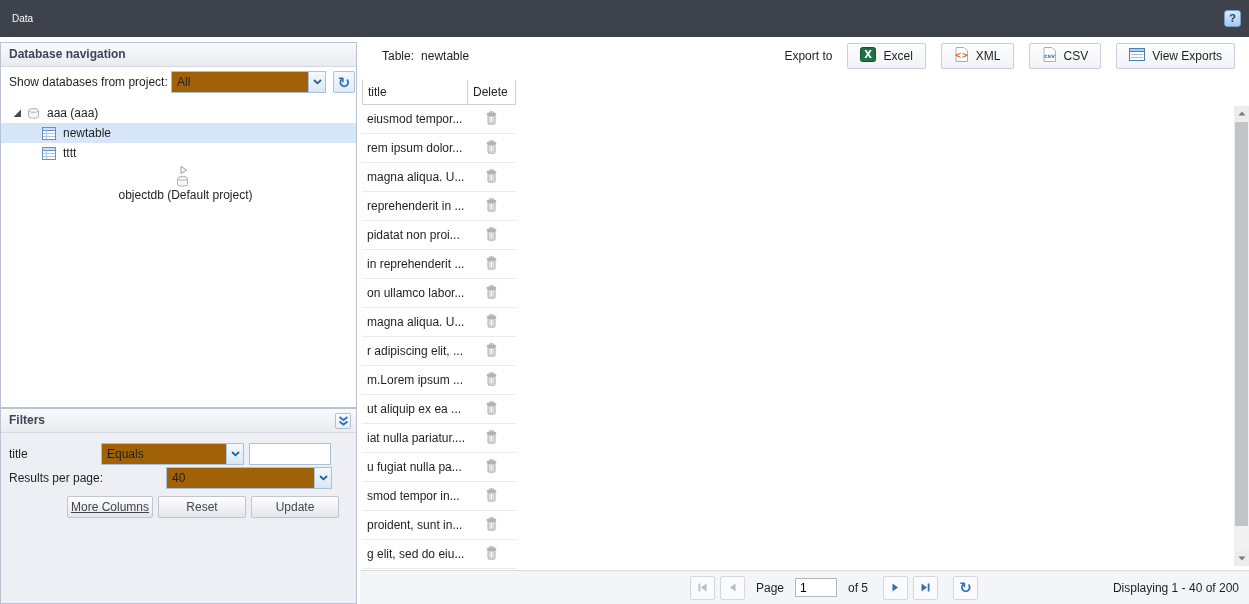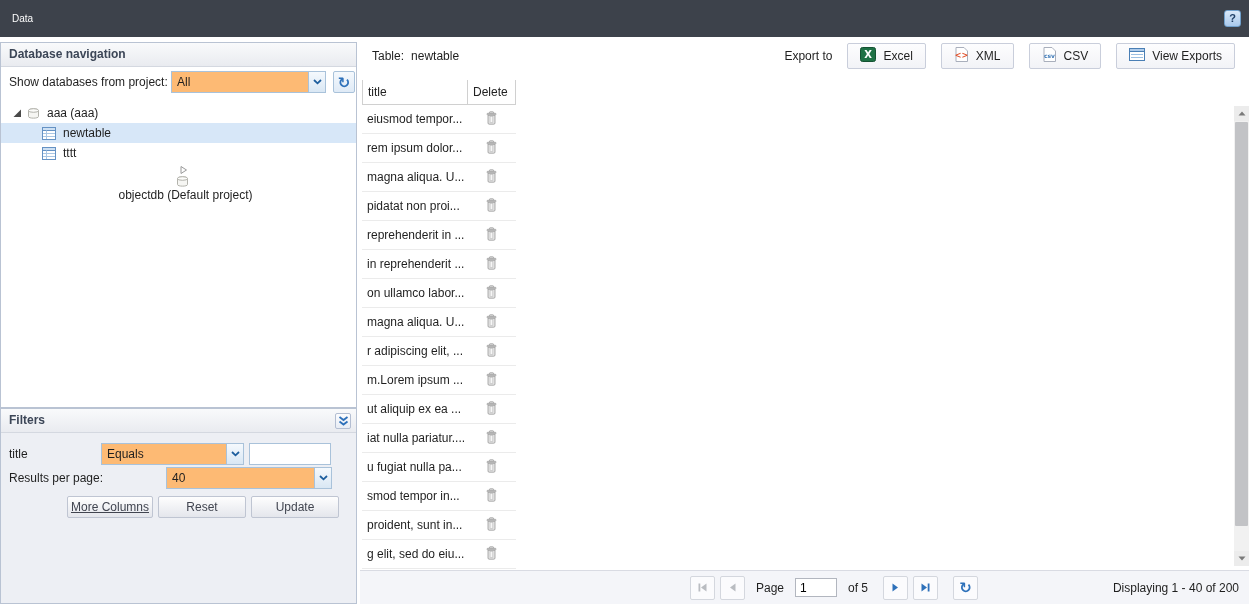--- a/index.html
+++ b/index.html
@@ -17,21 +17,21 @@
   .panel { position:absolute; border:1px solid #b9c3d3; background:#fff; }
   .panel-header { height:24px; background:linear-gradient(#f9fafb,#e9ebf0); border-bottom:1px solid #d4d8e0;
     font-weight:bold; color:#3c4657; line-height:23px; padding-left:8px; position:relative; }
 
   #nav-panel { left:0; top:42px; width:357px; height:366px; }
   #filters-panel { left:0; top:408px; width:357px; height:196px; }
   #filters-body { position:absolute; left:0; top:24px; right:0; bottom:0; background:#edeff4; }
 
   
   .combo { display:inline-flex; height:22px; }
-  .combo-text { background:#fdba74; border:1px solid #a9c2da; border-right:none; height:22px;
+  .combo-text { background:#a16207; border:1px solid #a9c2da; border-right:none; height:22px;
     line-height:20px; padding-left:5px; overflow:hidden; white-space:nowrap; }
   .combo-trigger { width:18px; height:22px; border:1px solid #a9c2da;
     background:linear-gradient(#f5f9fd,#d9e7f4); display:flex; align-items:center; justify-content:center; cursor:pointer; }
   .tool-btn { border:1px solid #a9c2da; background:linear-gradient(#f5f9fd,#dfeaf6); border-radius:2px;
     display:flex; align-items:center; justify-content:center; cursor:pointer; }
   .blue-glyph { color:#2e71ba; font-weight:bold; font-size:15px; line-height:1; }
 
   
   .tree-row { height:20px; display:flex; align-items:center; }
   .tree-row .lbl { margin-left:6px; }
@@ -42,21 +42,21 @@
   
   .fld-label { position:absolute; line-height:22px; color:#1f1f1f; }
   .txt-input { border:1px solid #a9c2da; background:#fff; height:22px; padding-left:4px;
     font-family:inherit; font-size:12px; }
   .btn { height:22px; background:linear-gradient(#fefefe,#e4e6ec); border:1px solid #bfc5d2;
     border-radius:2px; color:#414550; font-size:12px; text-align:center; line-height:20px; cursor:pointer; }
 
   
   #main { position:absolute; left:360px; top:42px; width:889px; height:562px; background:#fff; }
   #main-toolbar { position:absolute; left:0; top:0; width:100%; height:28px; display:flex; align-items:center; }
-  #table-label { margin-left:12px; }
+  #table-label { margin-left:22px; }
   #table-name { margin-left:7px; }
   #export-group { margin-left:auto; display:flex; align-items:center; margin-right:14px; }
   .exp-btn { height:26px; display:flex; align-items:center; gap:7px; padding:0 12px; margin-left:15px;
     border:1px solid #c9cedb; border-radius:2px; background:linear-gradient(#fdfdfe,#f2f3f7); cursor:pointer; }
 
   
   #grid-header { position:absolute; left:2px; top:38px; width:154px; height:25px; display:flex;
     border-bottom:1px solid #d0d0d0; background:#fff; }
   #grid-header .hcell { line-height:24px; padding-left:5px; color:#222; border-left:1px solid #d0d0d0; }
   #grid-header .hcell.last { border-right:1px solid #d0d0d0; }
@@ -295,35 +295,35 @@
           <rect x="4.5" y="0.8" width="4" height="2" rx="0.6" fill="#e8e8e8" stroke="#999" stroke-width="0.8"></rect>
           <rect x="2" y="2.3" width="9" height="1.6" rx="0.8" fill="#dcdcdc" stroke="#999" stroke-width="0.8"></rect>
           <path d="M3 4.3 h7 v7.7 a1.2 1.2 0 0 1 -1.2 1.2 h-4.6 a1.2 1.2 0 0 1 -1.2 -1.2 z" fill="#e3e3e3" stroke="#999" stroke-width="0.8"></path>
           <rect x="5.1" y="5.3" width="2.7" height="6.2" fill="#f6f6f6" stroke="#bdbdbd" stroke-width="0.6"></rect>
         </svg>
       </span>
     </div>
   </div>
 
   <div class="grid-row">
+    <div class="cell-title">reprehenderit in ...</div>
+    <div class="cell-delete">
+      <span>
+        <svg width="13" height="14" viewBox="0 0 13 14">
+          <rect x="4.5" y="0.8" width="4" height="2" rx="0.6" fill="#e8e8e8" stroke="#999" stroke-width="0.8"></rect>
+          <rect x="2" y="2.3" width="9" height="1.6" rx="0.8" fill="#dcdcdc" stroke="#999" stroke-width="0.8"></rect>
+          <path d="M3 4.3 h7 v7.7 a1.2 1.2 0 0 1 -1.2 1.2 h-4.6 a1.2 1.2 0 0 1 -1.2 -1.2 z" fill="#e3e3e3" stroke="#999" stroke-width="0.8"></path>
+          <rect x="5.1" y="5.3" width="2.7" height="6.2" fill="#f6f6f6" stroke="#bdbdbd" stroke-width="0.6"></rect>
+        </svg>
+      </span>
+    </div>
+  </div>
+
+  <div class="grid-row">
     <div class="cell-title">pidatat non proi...</div>
-    <div class="cell-delete">
-      <span>
-        <svg width="13" height="14" viewBox="0 0 13 14">
-          <rect x="4.5" y="0.8" width="4" height="2" rx="0.6" fill="#e8e8e8" stroke="#999" stroke-width="0.8"></rect>
-          <rect x="2" y="2.3" width="9" height="1.6" rx="0.8" fill="#dcdcdc" stroke="#999" stroke-width="0.8"></rect>
-          <path d="M3 4.3 h7 v7.7 a1.2 1.2 0 0 1 -1.2 1.2 h-4.6 a1.2 1.2 0 0 1 -1.2 -1.2 z" fill="#e3e3e3" stroke="#999" stroke-width="0.8"></path>
-          <rect x="5.1" y="5.3" width="2.7" height="6.2" fill="#f6f6f6" stroke="#bdbdbd" stroke-width="0.6"></rect>
-        </svg>
-      </span>
-    </div>
-  </div>
-
-  <div class="grid-row">
-    <div class="cell-title">reprehenderit in ...</div>
     <div class="cell-delete">
       <span>
         <svg width="13" height="14" viewBox="0 0 13 14">
           <rect x="4.5" y="0.8" width="4" height="2" rx="0.6" fill="#e8e8e8" stroke="#999" stroke-width="0.8"></rect>
           <rect x="2" y="2.3" width="9" height="1.6" rx="0.8" fill="#dcdcdc" stroke="#999" stroke-width="0.8"></rect>
           <path d="M3 4.3 h7 v7.7 a1.2 1.2 0 0 1 -1.2 1.2 h-4.6 a1.2 1.2 0 0 1 -1.2 -1.2 z" fill="#e3e3e3" stroke="#999" stroke-width="0.8"></path>
           <rect x="5.1" y="5.3" width="2.7" height="6.2" fill="#f6f6f6" stroke="#bdbdbd" stroke-width="0.6"></rect>
         </svg>
       </span>
     </div>

